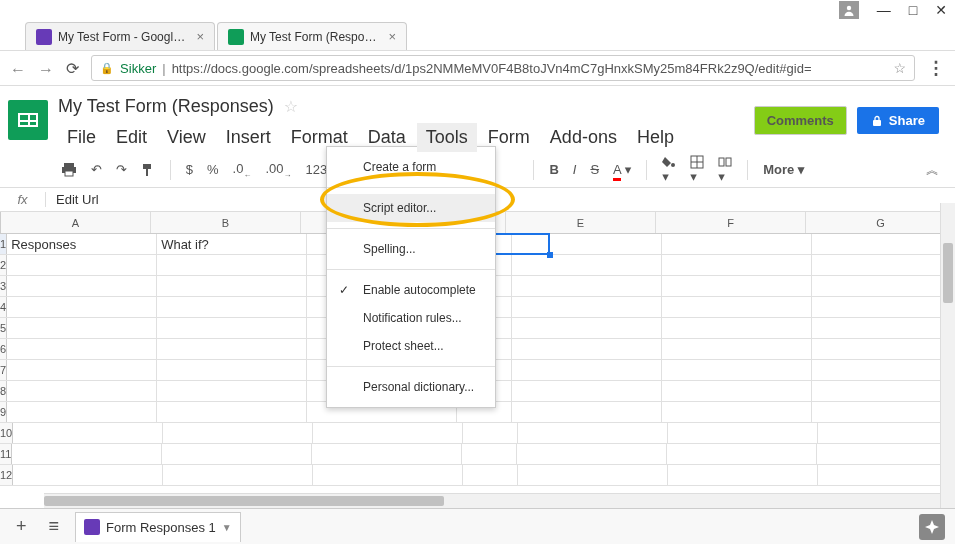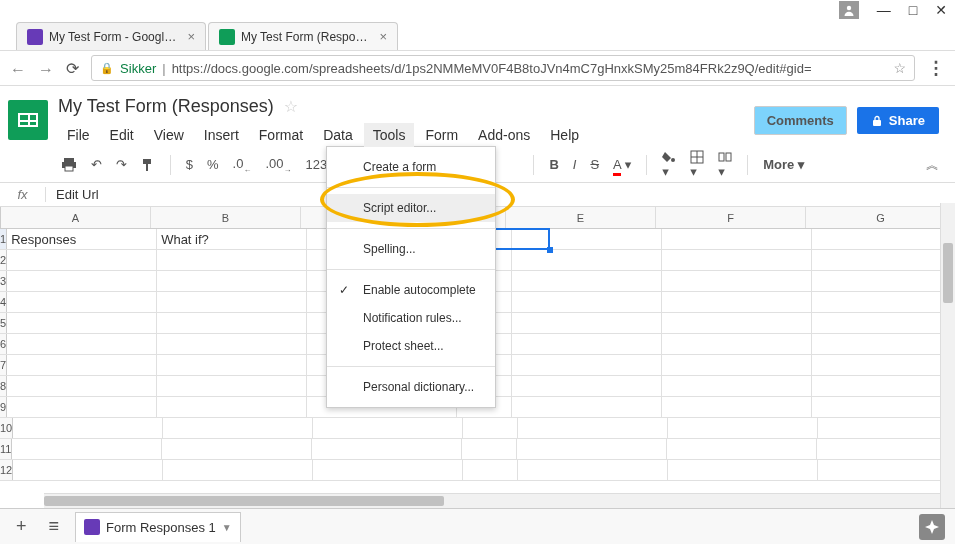--- a/index.html
+++ b/index.html
@@ -4,21 +4,21 @@
 <style>
 * { margin: 0; padding: 0; box-sizing: border-box; font-family: Arial, sans-serif; }
 body { width: 955px; height: 544px; background: #fff; overflow: hidden; font-size: 13px; color: #333; }
 
 
 .browser-top { background: #fff; }
 .window-controls { display: flex; justify-content: flex-end; align-items: center; height: 20px; padding-right: 8px; gap: 18px; }
 .window-controls .user-badge { background: #999; width: 20px; height: 18px; display: flex; align-items: center; justify-content: center; }
 .window-controls span { font-size: 14px; color: #333; cursor: default; }
 
-.tab-strip { display: flex; align-items: flex-end; height: 30px; background: #fff; padding-left: 16px; gap: 0; }
+.tab-strip { display: flex; align-items: flex-end; height: 30px; background: #fff; padding-left: 25px; gap: 0; }
 .tab { display: flex; align-items: center; gap: 6px; padding: 6px 10px; background: #f2f2f2; border: 1px solid #ccc; border-bottom: none; border-radius: 4px 4px 0 0; max-width: 190px; height: 28px; margin-right: 2px; }
 .tab.active { background: #f7f7f7; }
 .tab .favicon { width: 16px; height: 16px; border-radius: 2px; flex-shrink: 0; }
 .tab .favicon.purple { background: #673ab7; }
 .tab .favicon.green { background: #0f9d58; }
 .tab-title { font-size: 12px; color: #333; white-space: nowrap; overflow: hidden; text-overflow: ellipsis; flex: 1; }
 .tab-close { font-size: 13px; color: #777; }
 
 .addr-bar { display: flex; align-items: center; height: 36px; border-top: 1px solid #ddd; border-bottom: 1px solid #ddd; padding: 0 10px; gap: 12px; }
 .nav-icon { color: #888; font-size: 16px; }
@@ -35,24 +35,24 @@
 .sheets-header { display: flex; align-items: flex-start; padding: 10px 16px 0 8px; gap: 10px; }
 .sheets-logo { width: 40px; height: 40px; background: #0f9d58; display: flex; align-items: center; justify-content: center; border-radius: 2px; margin-top: 4px; }
 .sheets-logo-inner { width: 20px; height: 14px; border: 2px solid #fff; position: relative; }
 .sheets-logo-inner::before { content: ''; position: absolute; left: 0; right: 0; top: 50%; border-top: 2px solid #fff; }
 .sheets-logo-inner::after { content: ''; position: absolute; top: 0; bottom: 0; left: 50%; border-left: 2px solid #fff; }
 .doc-area { flex: 1; }
 .doc-title-row { display: flex; align-items: center; gap: 10px; }
 .doc-title { font-size: 18px; color: #333; }
 .doc-star { color: #ccc; font-size: 16px; }
 .menubar { display: flex; gap: 2px; margin-top: 6px; }
-.menubar-item { padding: 4px 9px; font-size: 14px; color: #333; cursor: default; }
+.menubar-item { padding: 4px 9px; font-size: 18px; color: #333; cursor: default; }
 .menubar-item.open { background: #eee; position: relative; z-index: 60; }
 .header-buttons { display: flex; gap: 10px; align-items: center; margin-top: 10px; }
-.btn-comments { background: #7dd3fc; border: 1px solid #ccc; padding: 6px 12px; border-radius: 2px; font-size: 13px; font-weight: bold; color: #555; }
+.btn-comments { background: #84cc16; border: 1px solid #ccc; padding: 6px 12px; border-radius: 2px; font-size: 13px; font-weight: bold; color: #555; }
 .btn-share { background: #1a73e8; color: #fff; border: none; padding: 6px 14px; border-radius: 2px; font-size: 13px; font-weight: bold; display: flex; align-items: center; gap: 6px; }
 
 
 .toolbar { display: flex; align-items: center; height: 36px; border-bottom: 1px solid #ddd; padding: 0 16px 0 56px; gap: 4px; color: #555; font-size: 13px; }
 .tool-sep { width: 1px; height: 20px; background: #ddd; margin: 0 6px; }
 .tool-btn { padding: 4px 5px; font-size: 13px; color: #555; }
 .tool-btn.more { font-weight: bold; }
 .collapse-arrow { margin-left: auto; color: #888; }
 
 

